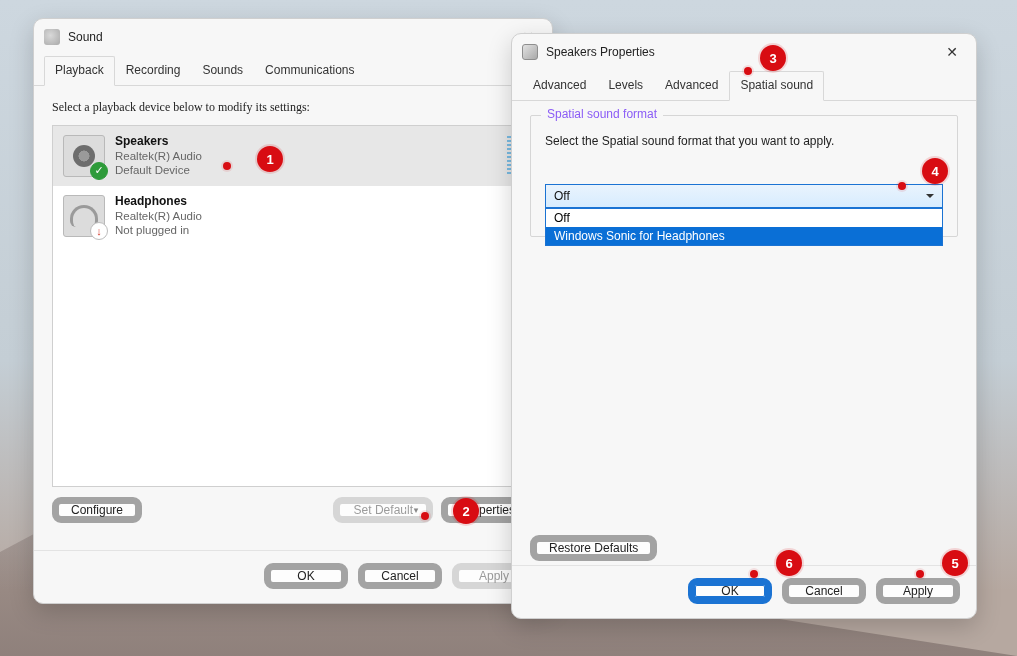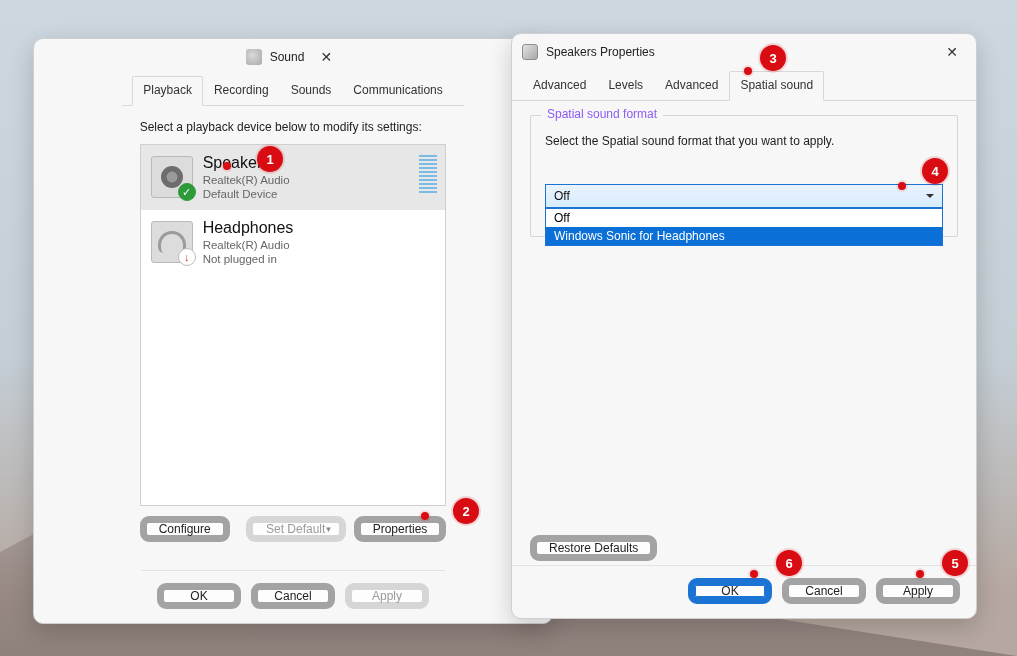--- a/index.html
+++ b/index.html
@@ -18,36 +18,36 @@
   }
   .dialog {
     position: absolute;
     background: #f7f7f7;
     border: 1px solid #cfcfcf;
     border-radius: 10px;
     box-shadow: 0 8px 24px rgba(0,0,0,.18);
     display: flex;
     flex-direction: column;
   }
-  .dlg-left { left: 33px; top: 38px; width: 520px; height: 586px; align-items: center; }
+  .dlg-left { left: 33px; top: 18px; width: 520px; height: 586px; }
   .dlg-right { left: 511px; top: 33px; width: 466px; height: 586px; }
   .titlebar {
     height: 36px; display: flex; align-items: center; gap: 8px;
     padding: 0 10px; font-size: 12px; color: #222;
   }
   .titlebar .title-text { flex: 1; }
   .close-x { width:28px; text-align:center; font-size:14px; color:#333; cursor:pointer; }
   .tabs {
     display:flex; gap:0; padding: 0 10px; border-bottom: 1px solid #d8d8d8;
     font-size: 12px; color:#333;
   }
   .tab { padding: 6px 10px 8px; border:1px solid transparent; border-bottom:none; position:relative; top:1px; cursor:pointer;}
   .tab.active { background:#f7f7f7; border-color:#d8d8d8; border-bottom:1px solid #f7f7f7; border-radius:2px 2px 0 0;}
   .content { flex:1; padding: 14px 18px 10px; position:relative; }
-  .instruction { font-size:12px; color:#222; margin-bottom:10px;}
+  .instruction { font-size:12px; color:#222; margin-bottom:10px;font-family:Liberation Serif, serif;}
   .listbox {
     background:#fff; border:1px solid #cfcfcf; height:362px; overflow:hidden;
   }
   .device {
     display:flex; align-items:center; gap:10px; padding:8px 10px; border-bottom:0;
     position:relative;
   }
   .device.selected { background:#e7e7e7; }
   .device.selected::after{
     content:""; position:absolute; right:8px; top:10px; width:18px; height:40px;
@@ -61,21 +61,21 @@
   .dev-icon .spk { width:22px; height:22px; border-radius:50%; background:radial-gradient(circle,#9a9a9a 0 35%,#6d6d6d 36% 100%); }
   .dev-icon .hp { width:28px; height:22px; border:3px solid #9a9a9a; border-bottom:none; border-radius:14px 14px 6px 6px;}
   .badge {
     position:absolute; right:-4px; bottom:-4px; width:18px; height:18px; border-radius:50%;
     background:#fff; border:1px solid #bcbcbc; display:flex; align-items:center; justify-content:center;
     font-size:11px;
   }
   .badge.ok{ color:#fff; background:#2e9b3a; border-color:#2e9b3a;}
   .badge.err{ color:#d43b2e; font-weight:bold;}
   .dev-text { line-height:1.25; }
-  .dev-text .name { font-size:16px; color:#111; }
+  .dev-text .name { font-size:12px; color:#111;font-weight:bold; }
   .dev-text .sub  { font-size:11.5px; color:#666; }
   .bottom-bar-inner {
     display:flex; align-items:center; gap:8px; padding: 10px 0 0;
   }
   .btn {
     height:26px; min-width:84px; padding:0 12px; font-size:12px; color:#222;
     background:#fdfdfd; border:7px solid #a3a3a3; border-radius:9px; cursor:pointer;
     display:inline-flex; align-items:center; justify-content:center;
   }
   .btn.split { min-width:100px; color:#8a8a8a; border-color:#cfcfcf; position:relative;}

